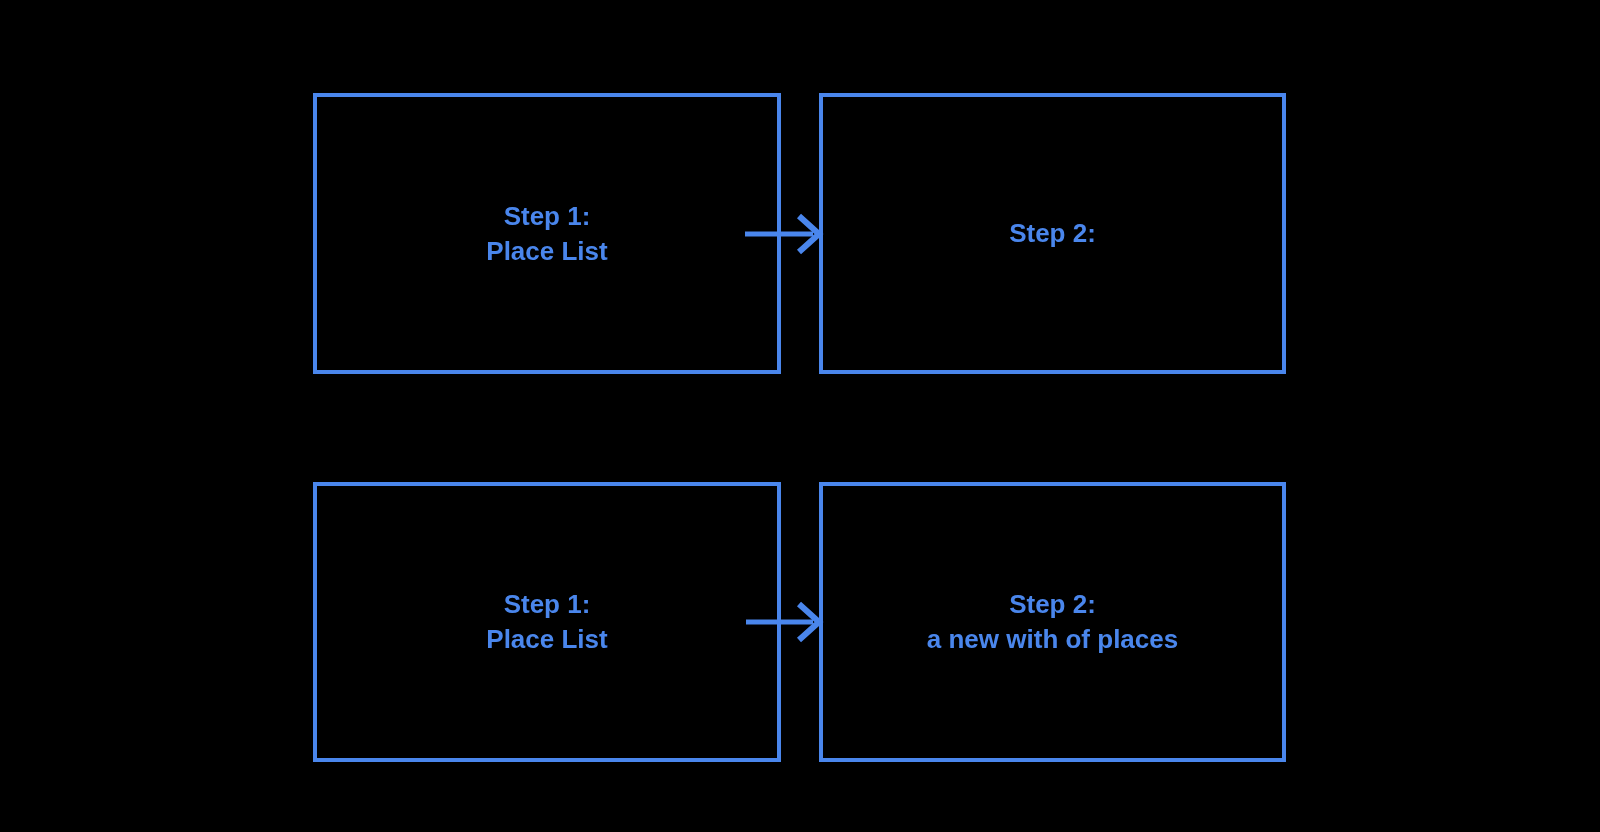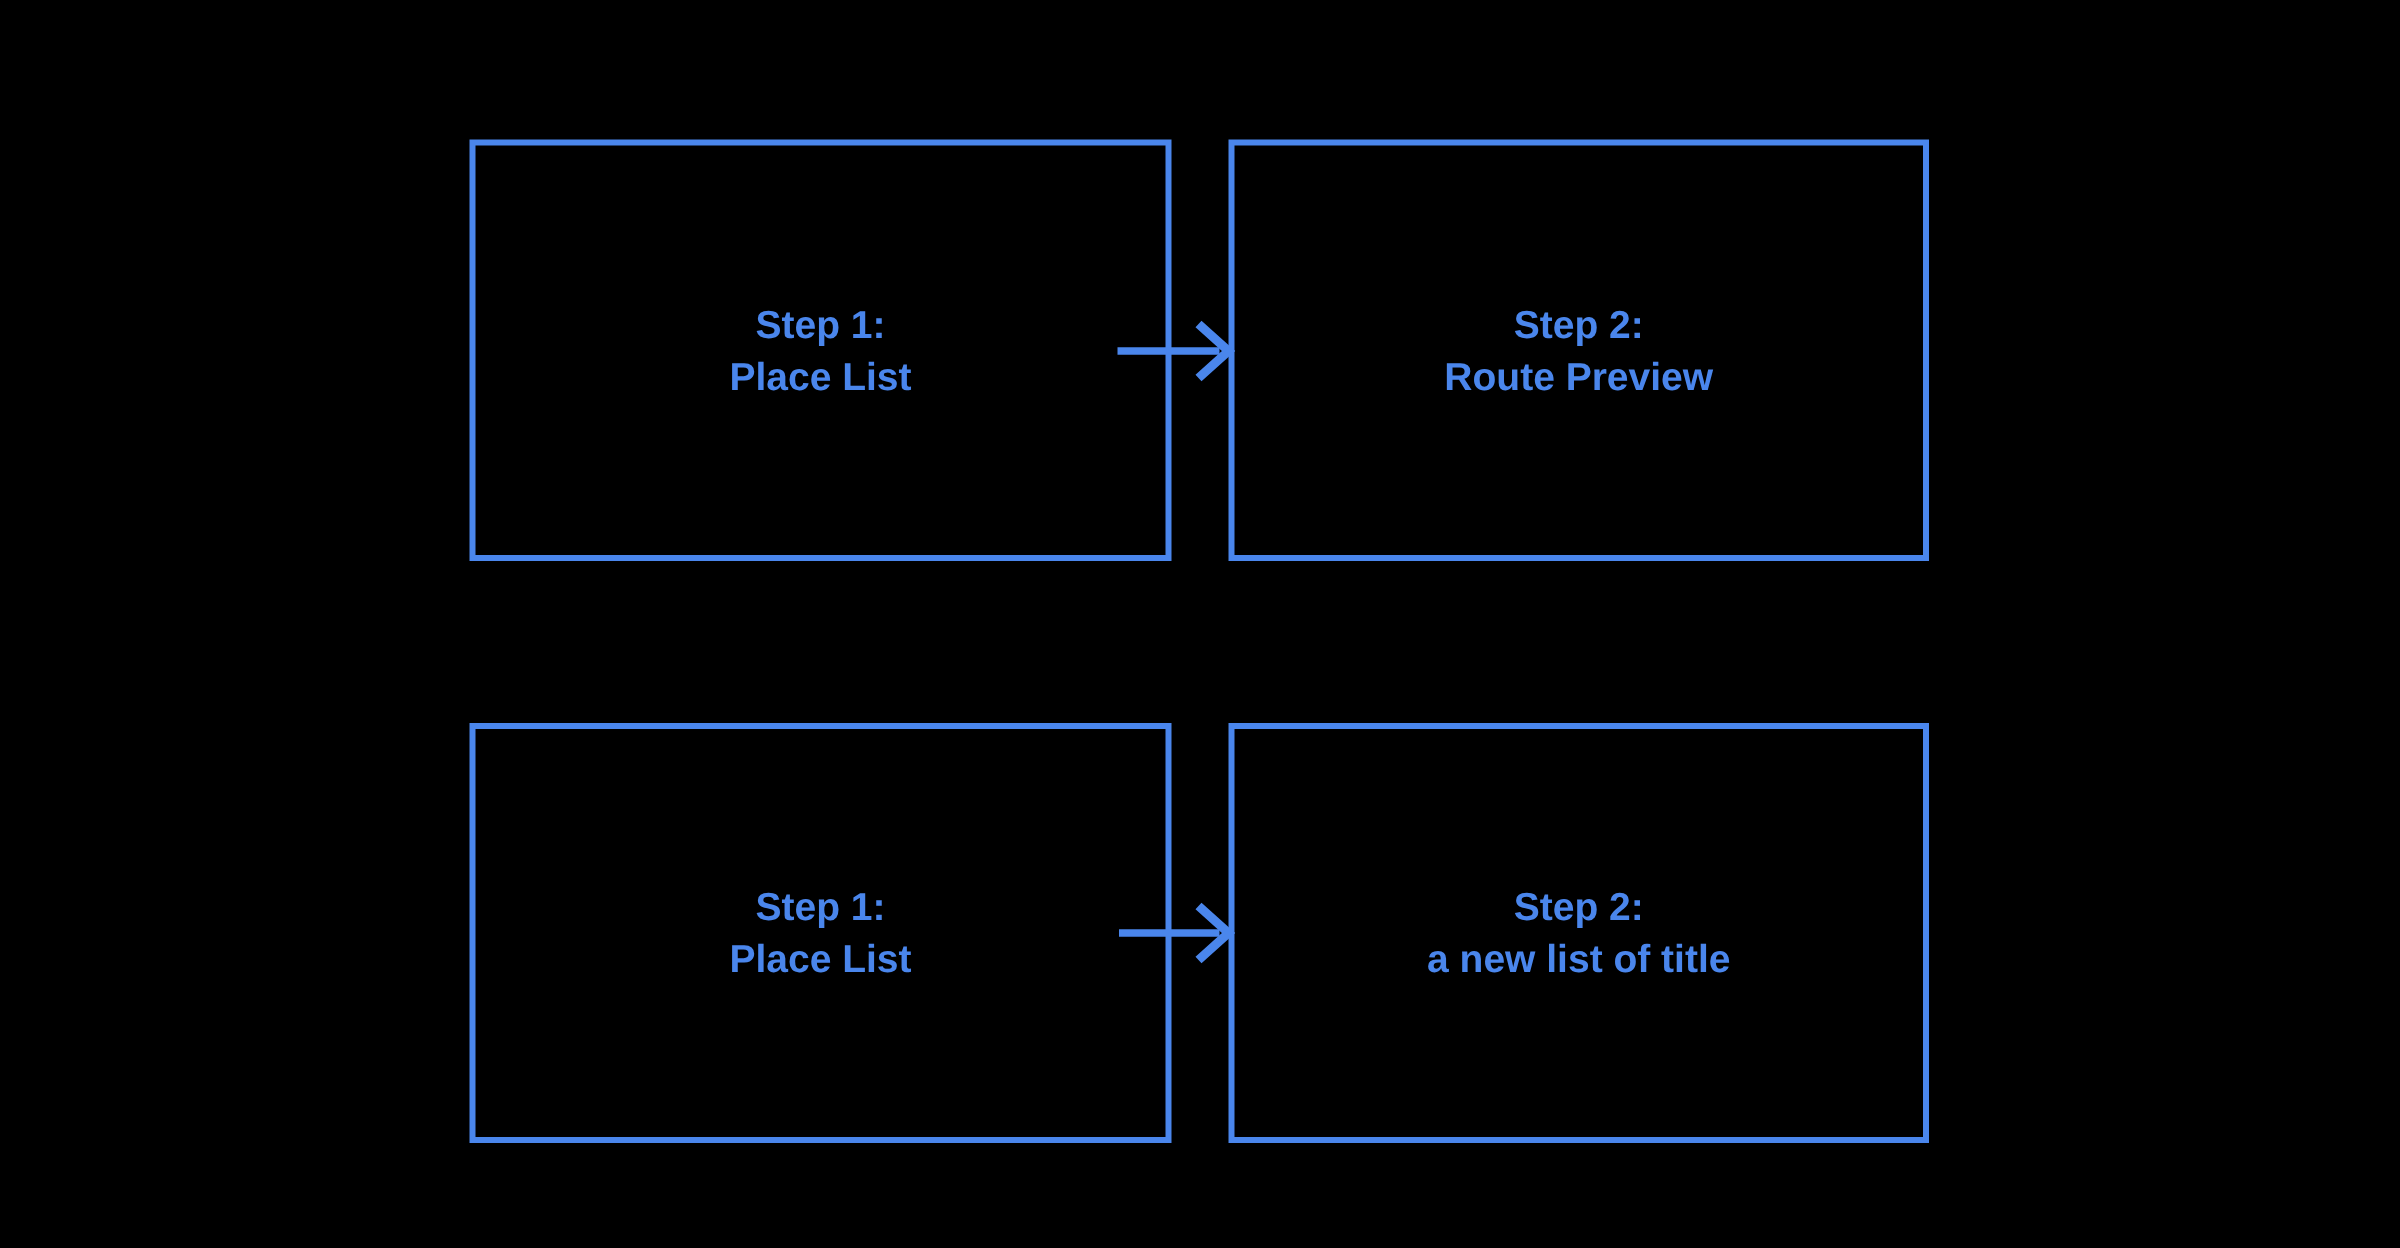--- a/index.html
+++ b/index.html
@@ -56,31 +56,30 @@
 
 <div class="canvas">
 
   <div class="node node-r1c1">
     <div class="label-line">Step 1:</div>
     <div class="label-line">Place List</div>
   </div>
 
   <div class="node node-r1c2">
     <div class="label-line">Step 2:</div>
-    <div class="label-line">Route Preview</div>
   </div>
 
   <div class="node node-r2c1">
     <div class="label-line">Step 1:</div>
     <div class="label-line">Place List</div>
   </div>
 
   <div class="node node-r2c2">
     <div class="label-line">Step 2:</div>
-    <div class="label-line">a new list of title</div>
+    <div class="label-line">a new with of places</div>
   </div>
 
   <svg class="connector-layer" viewBox="0 0 1600 832">
     <g>
       <line class="accent-stroke" x1="745" y1="234" x2="813" y2="234" stroke-width="5"></line>
       <path class="accent-stroke" d="M799 216 L819 234 L799 252" stroke-width="6"></path>
     </g>
     <g>
       <line class="accent-stroke" x1="746" y1="622" x2="813" y2="622" stroke-width="5"></line>
       <path class="accent-stroke" d="M799 604 L819 622 L799 640" stroke-width="6"></path>

